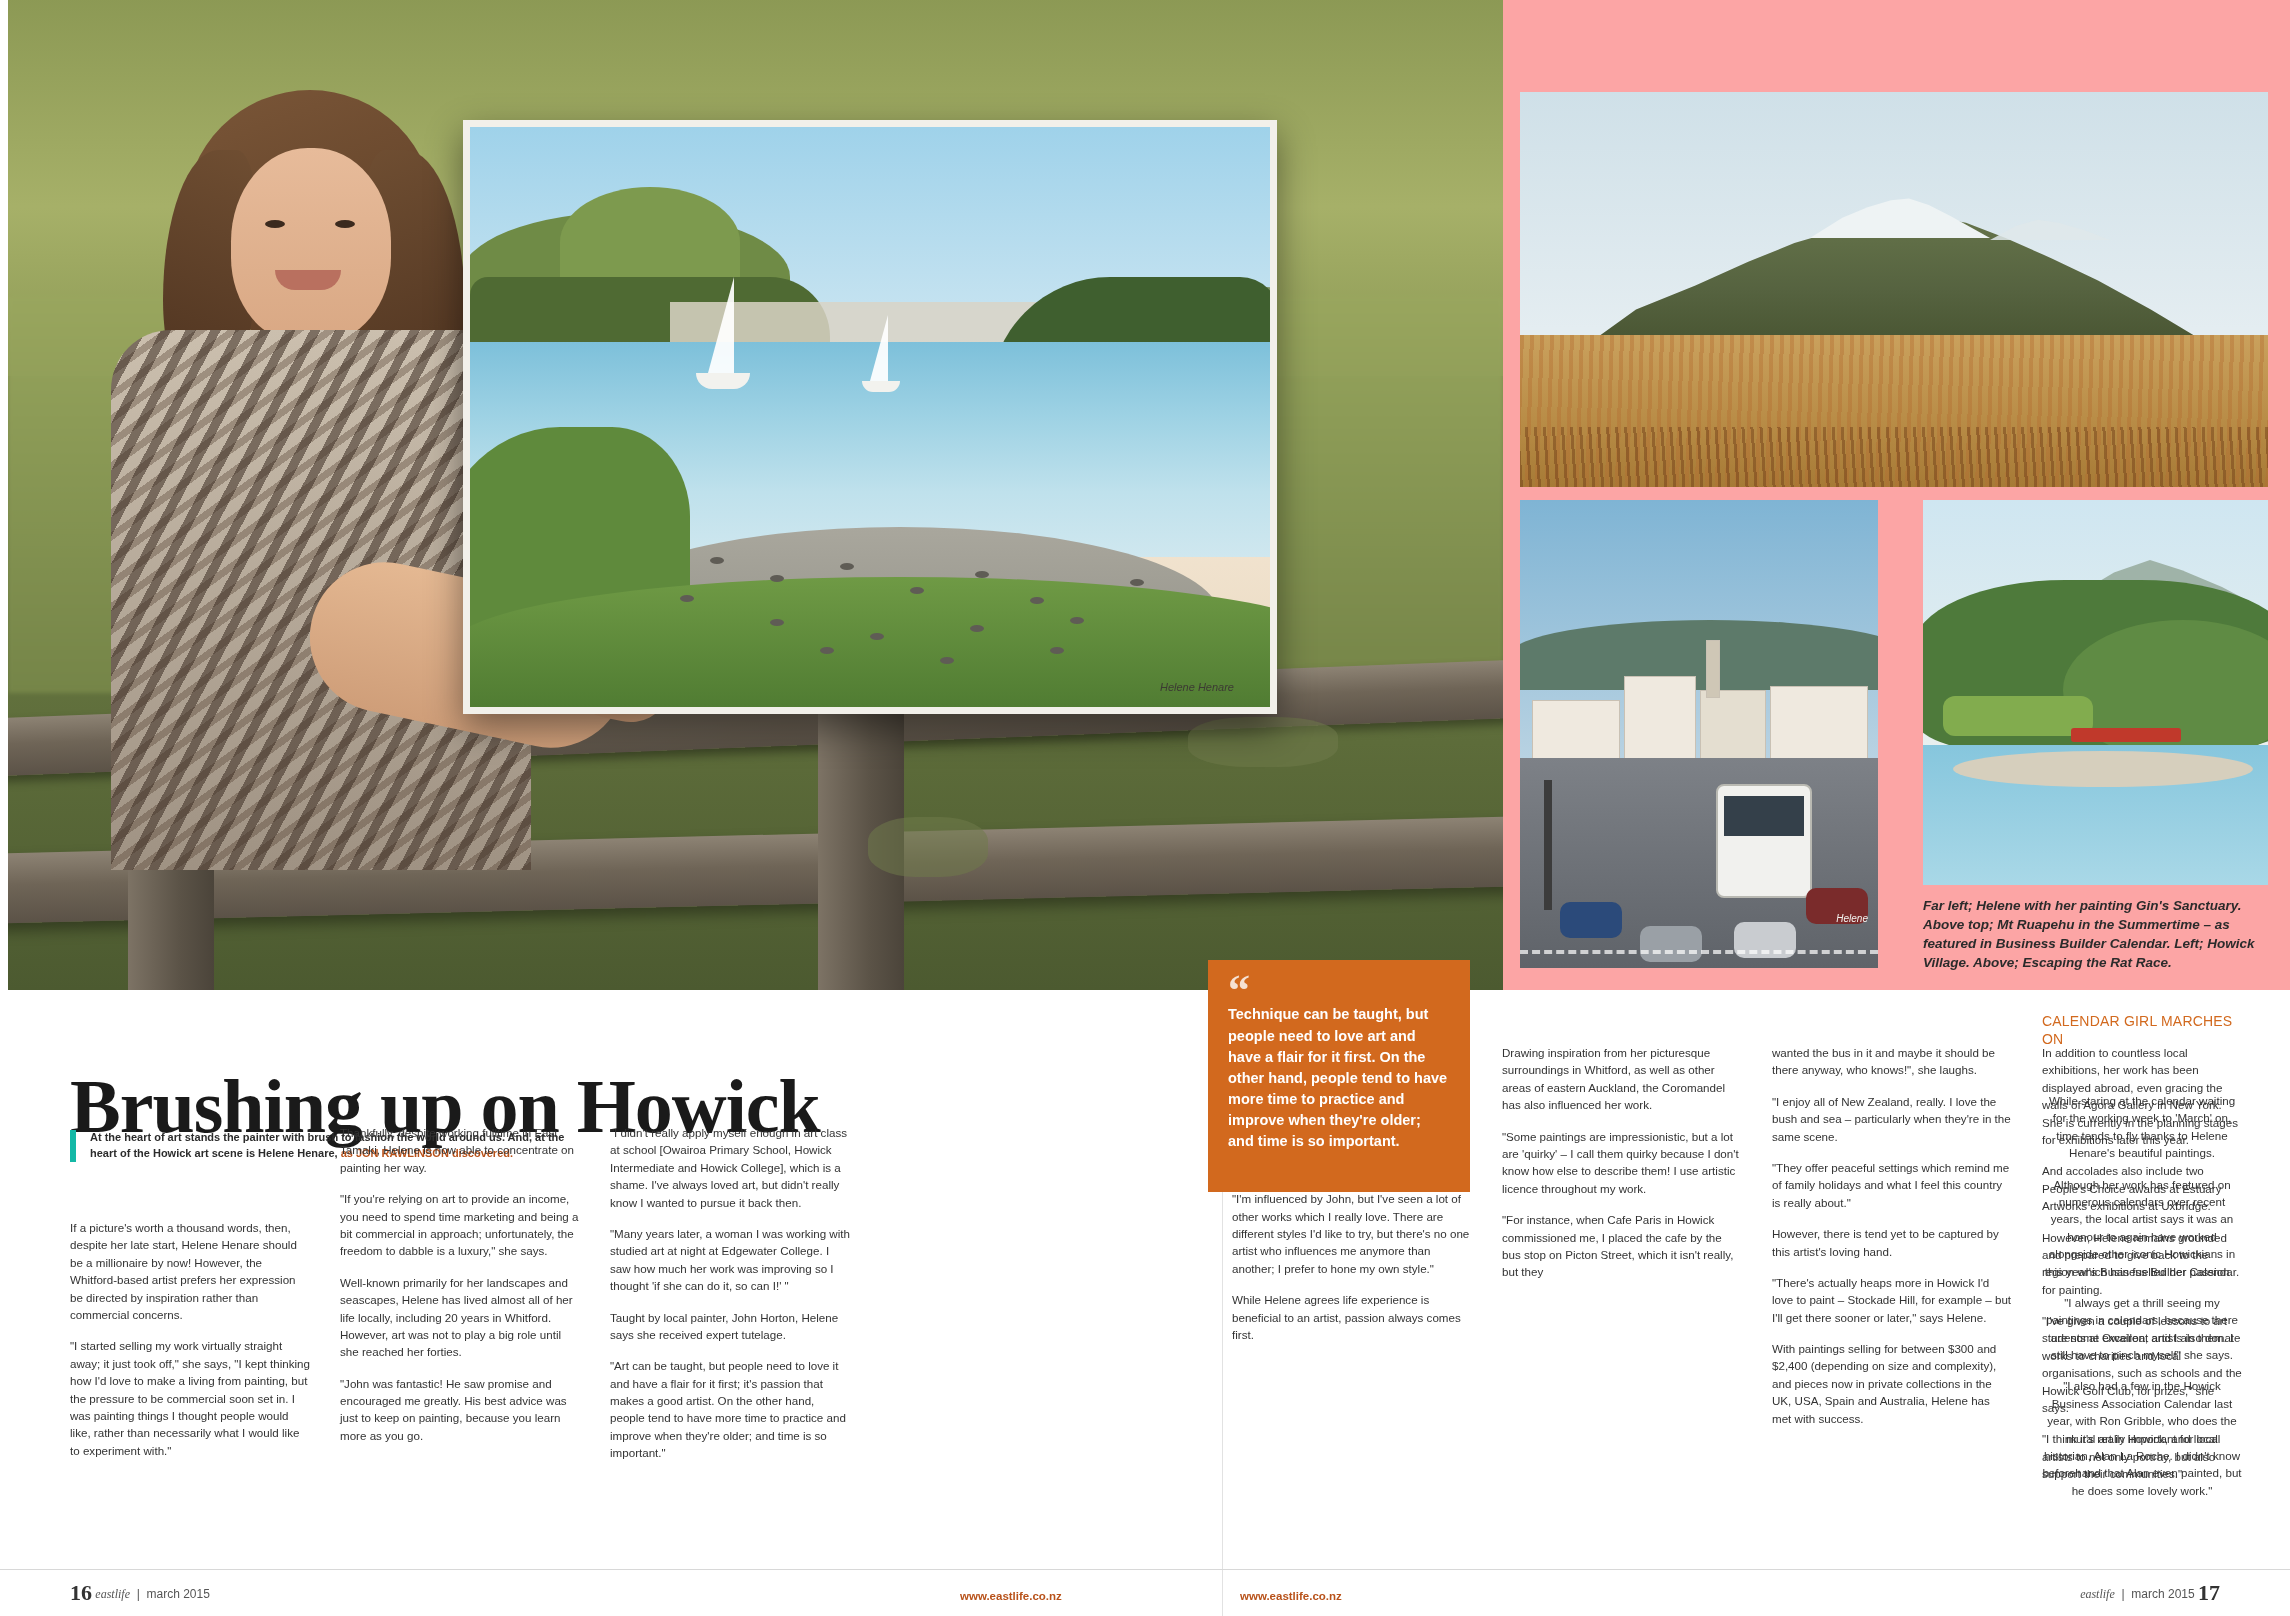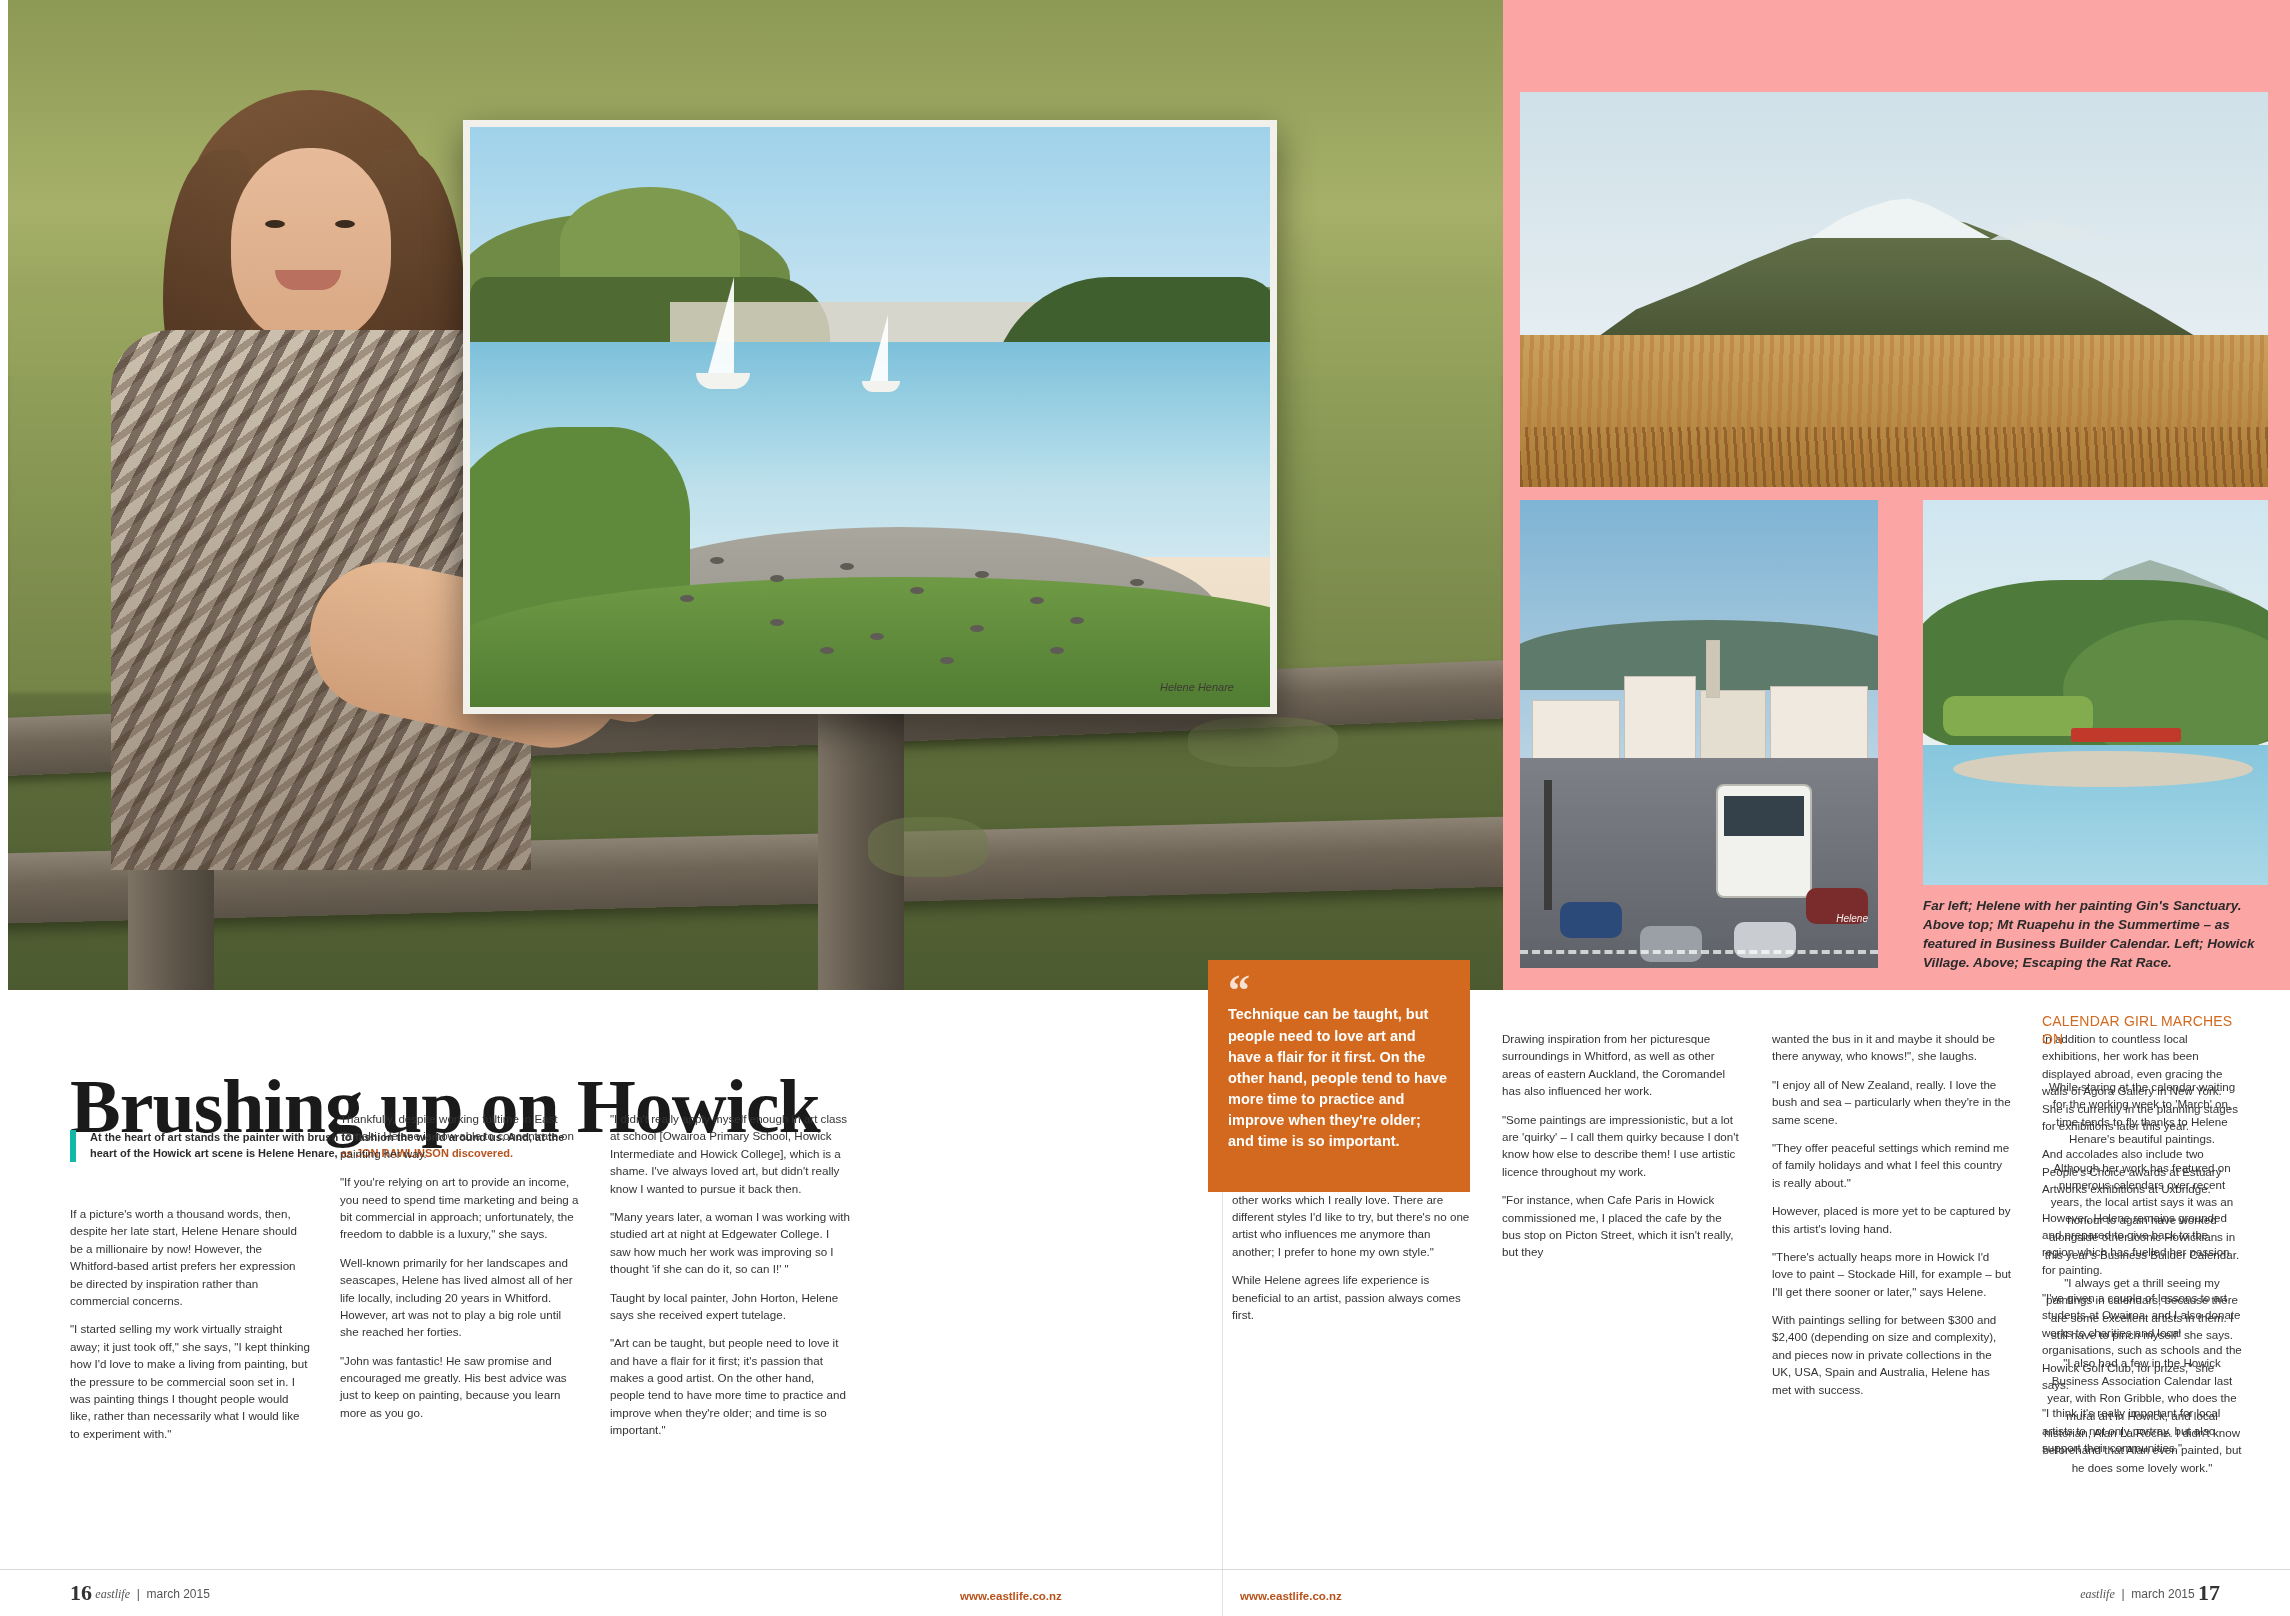--- a/index.html
+++ b/index.html
@@ -119,21 +119,21 @@
   .gutter{position:absolute;left:1222px;top:0;width:1px;height:626px;background:#e2e2e2;}
 
   .headline{position:absolute;left:70px;top:22px;font-family:"Liberation Serif",serif;font-size:76px;
         letter-spacing:-1px;color:#1a1a1a;}
 
   .standfirst{position:absolute;left:70px;top:140px;width:490px;border-left:6px solid #14b8a6;padding-left:14px;
         font-size:11px;font-weight:700;line-height:1.45;color:#2c2c2c;}
   .standfirst .nm{color:#b8521a;}
 
   .col{position:absolute;font-size:11.6px;line-height:1.5;color:#333;}
-  .col p{margin:0 0 11px 0;}
+  .col p{margin:14px 0 11px 0;}
   .c1{left:70px;top:215px;width:240px;}
   .c2{left:340px;top:120px;width:240px;}
   .c3{left:610px;top:120px;width:240px;}
   .c4{left:1232px;top:120px;width:240px;}
   .c5{left:1502px;top:40px;width:240px;}
 
   .pullquote{position:absolute;left:1208px;top:-30px;width:262px;height:232px;background:#d2691e;color:#fff;
         padding:18px 20px;box-sizing:border-box;font-size:14.5px;line-height:1.46;font-weight:700;}
   .pullquote .mark{font-family:"Liberation Serif",serif;font-size:44px;line-height:0.6;display:block;opacity:.8;}
 
@@ -299,21 +299,21 @@
     <div class="col c5">
       <p>Drawing inspiration from her picturesque surroundings in Whitford, as well as other areas of eastern Auckland, the Coromandel has also influenced her work.</p>
       <p>"Some paintings are impressionistic, but a lot are 'quirky' – I call them quirky because I don't know how else to describe them! I use artistic licence throughout my work.</p>
       <p>"For instance, when Cafe Paris in Howick commissioned me, I placed the cafe by the bus stop on Picton Street, which it isn't really, but they</p>
     </div>
 
     <div class="col c5" style="left:1772px;top:40px;">
       <p>wanted the bus in it and maybe it should be there anyway, who knows!", she laughs.</p>
       <p>"I enjoy all of New Zealand, really. I love the bush and sea – particularly when they're in the same scene.</p>
       <p>"They offer peaceful settings which remind me of family holidays and what I feel this country is really about."</p>
-      <p>However, placed is more yet to be captured by this artist's loving hand.</p>
+      <p>However, there is tend yet to be captured by this artist's loving hand.</p>
       <p>"There's actually heaps more in Howick I'd love to paint – Stockade Hill, for example – but I'll get there sooner or later," says Helene.</p>
       <p>With paintings selling for between $300 and $2,400 (depending on size and complexity), and pieces now in private collections in the UK, USA, Spain and Australia, Helene has met with success.</p>
     </div>
 
     <div class="col" style="left:2042px;top:40px;width:200px;">
       <p>In addition to countless local exhibitions, her work has been displayed abroad, even gracing the walls of Agora Gallery in New York. She is currently in the planning stages for exhibitions later this year.</p>
       <p>And accolades also include two People's Choice awards at Estuary Artworks exhibitions at Uxbridge.</p>
       <p>However, Helene remains grounded and prepared to give back to the region which has fuelled her passion for painting.</p>
       <p>"I've given a couple of lessons to art students at Owairoa, and I also donate works to charities and local organisations, such as schools and the Howick Golf Club, for prizes," she says.</p>
       <p>"I think it's really important for local artists to not only portray, but also support their communities."</p>

